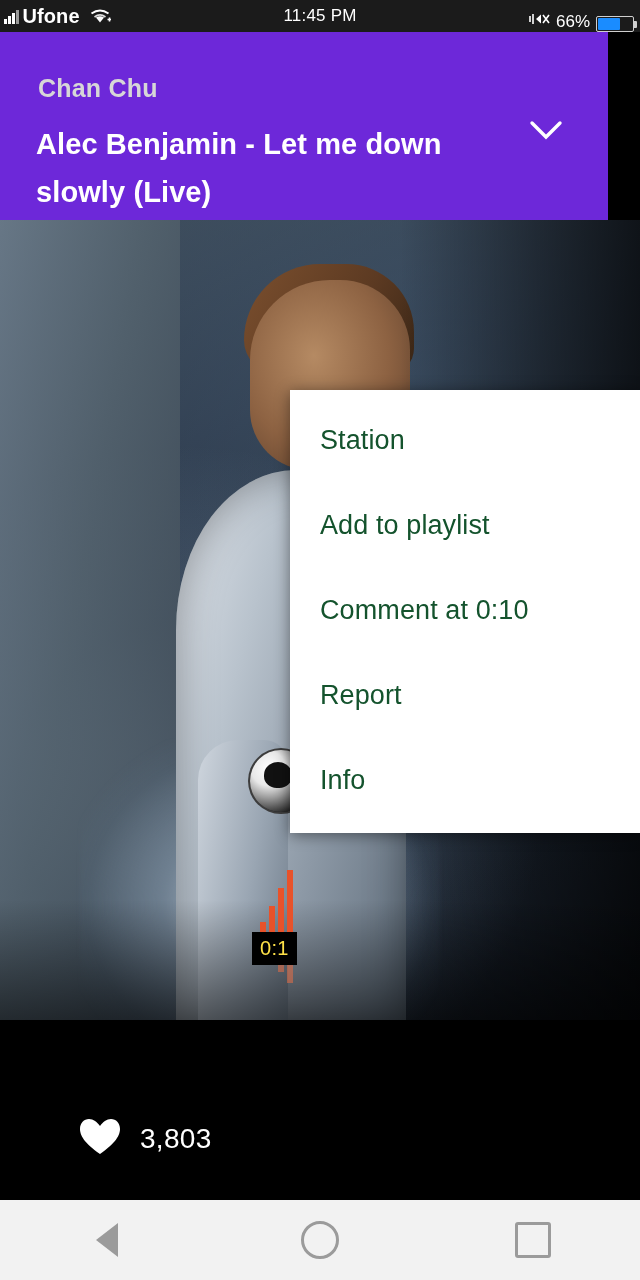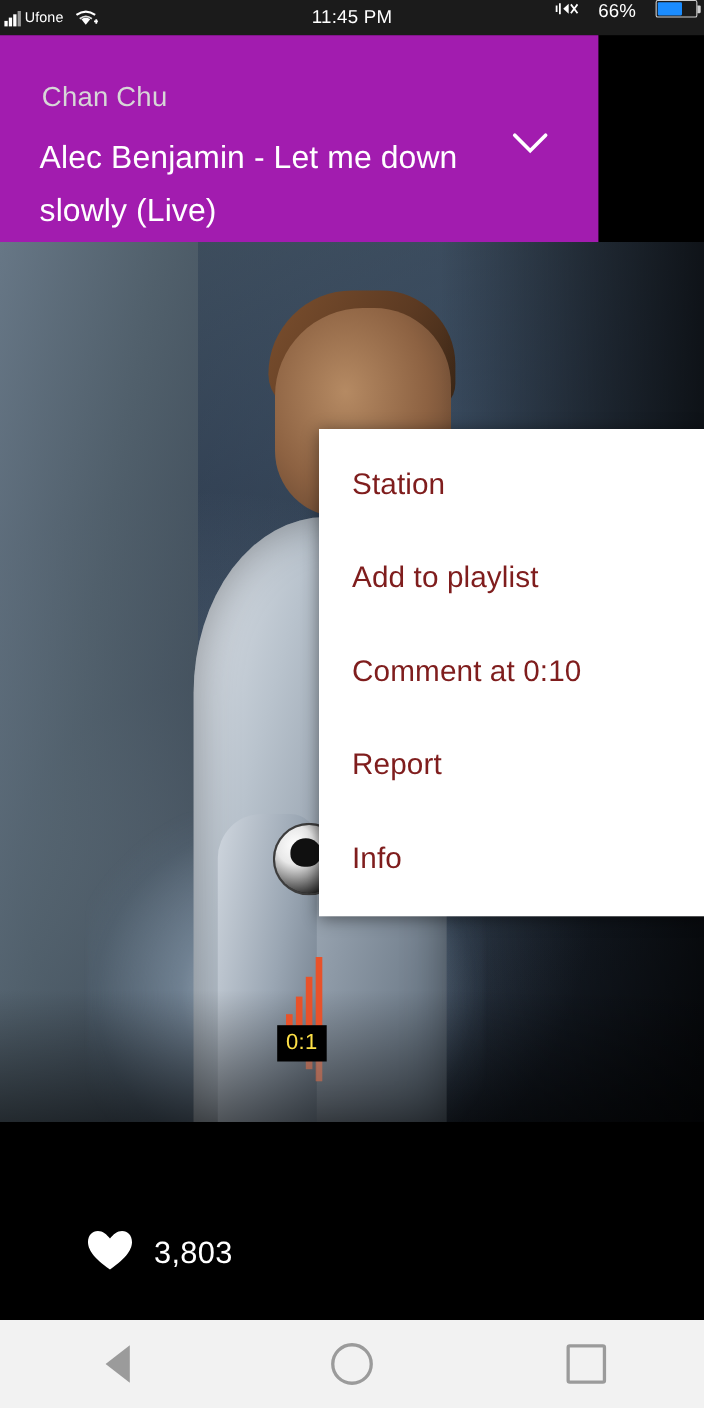--- a/index.html
+++ b/index.html
@@ -50,23 +50,24 @@
   .sig-bars i {
     display: block;
     width: 2.5px;
     background: #fff;
   }
   .sig-bars i:nth-child(1) { height: 5px; }
   .sig-bars i:nth-child(2) { height: 8px; }
   .sig-bars i:nth-child(3) { height: 11px; }
   .sig-bars i:nth-child(4) { height: 14px; background:#9a9a9a;}
   .carrier {
-    font-size: 13px;
+    font-size: 20px;
     letter-spacing: 0.1px;
     line-height: 32px;
+    font-weight: bold;
   }
   .wifi {
     position: relative;
     width: 22px; height: 18px;
     margin-left: 5px;
     margin-bottom: 7px;
   }
   .wifi svg { display:block; }
   .sb-center {
     position: absolute;
@@ -75,22 +76,22 @@
     font-size: 17px;
     line-height: 32px;
     letter-spacing: 0.2px;
   }
   .sb-right {
     position: absolute;
     right: 6px;
     top: 0;
     height: 32px;
     display: flex;
-    align-items: flex-start;
-    gap: 16px;
+    align-items: flex-end;
+    gap: 4px;
     font-size: 17px;
   }
   .vibrate-icon { display:block; }
   .batt {
     position: relative;
     width: 38px; height: 16px;
     border: 1.6px solid #cfcfcf;
     border-radius: 2px;
     box-sizing: border-box;
     margin-left: 2px;
@@ -108,24 +109,25 @@
     left: 1px; top: 1px; bottom: 1px;
     background: #1a8cff;
     border-radius: 1px;
     display: block;
   }
 
   
   .player-header {
     position: absolute;
     top: 32px; left: 0;
-    width: 544px;
+    width: 608px;
     height: 188px;
-    background: #a21caf;
+    background: #6d28d9;
     color: #fff;
+    font-weight: bold;
   }
   .uploader {
     position: absolute;
     left: 38px; top: 42px;
     font-size: 25px;
     color: #d7d7d7;
     letter-spacing: 0.2px;
   }
   .track-title {
     position: absolute;
@@ -303,21 +305,21 @@
     box-shadow: 0 2px 14px rgba(0,0,0,0.45);
     padding: 8px 0 10px 0;
     z-index: 30;
   }
   .popup-item {
     height: 85px;
     display: flex;
     align-items: center;
     padding-left: 30px;
     font-size: 27px;
-    color: #7f1d1d;
+    color: #14532d;
     letter-spacing: 0.1px;
     cursor: pointer;
     white-space: nowrap;
   }
 
   
   .navbar {
     position: absolute;
     left: 0; bottom: 0;
     width: 640px; height: 80px;

